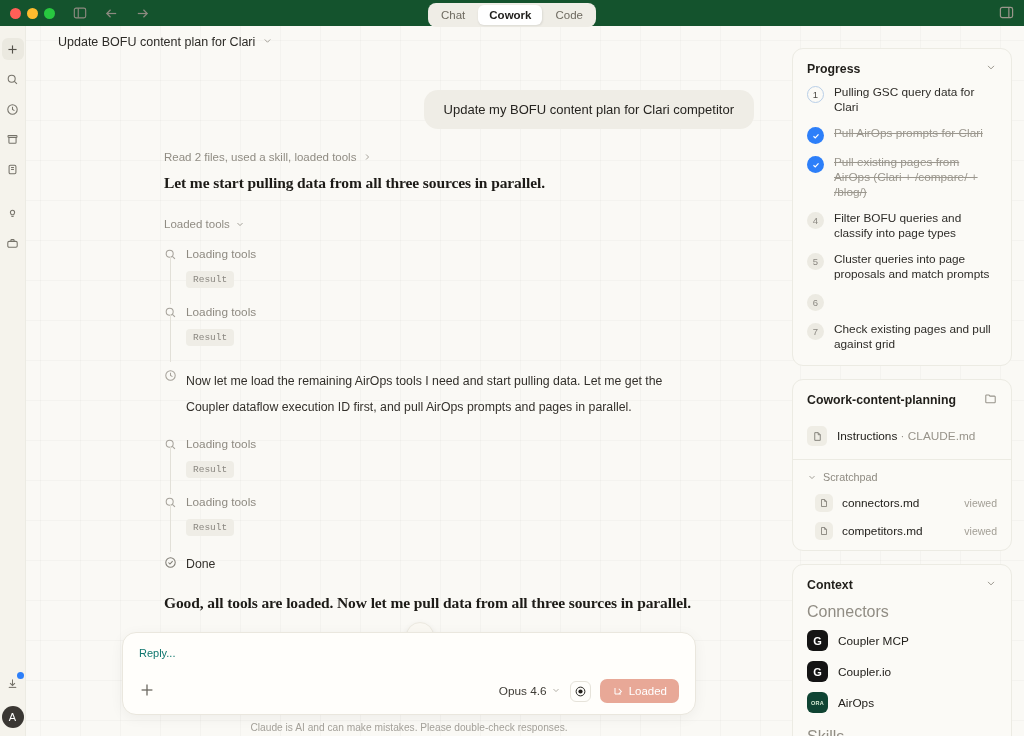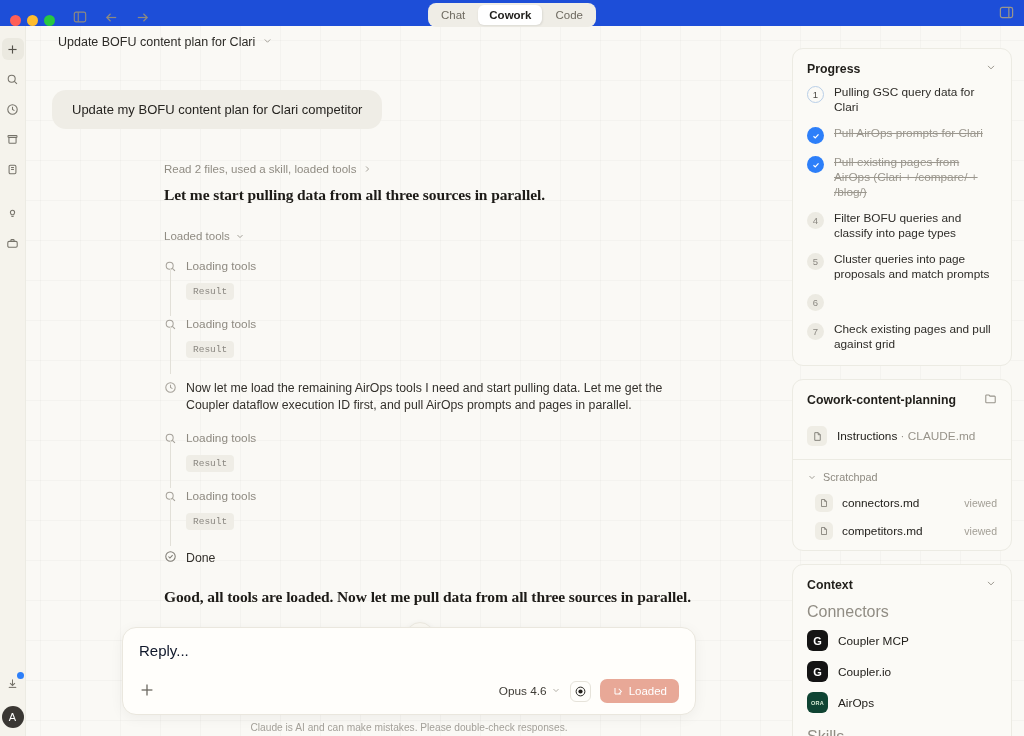--- a/index.html
+++ b/index.html
@@ -15,22 +15,22 @@
     background-color: #faf9f5;
     background-image:
       linear-gradient(to right, rgba(0,0,0,0.022) 1px, transparent 1px),
       linear-gradient(to bottom, rgba(0,0,0,0.022) 1px, transparent 1px);
     background-size: 40px 40px;
   }
 
   
   #titlebar {
     position: absolute; top: 0; left: 0; right: 0; height: 26px;
-    display: flex; align-items: flex-end;
-    background: #1d4ed8;
+    display: flex; align-items: center;
+    background: #14532d;
   }
   .traffic { display: flex; gap: 6px; margin-left: 10px; }
   .dot { width: 11px; height: 11px; border-radius: 50%; }
   .dot.red { background: #ff5f57; }
   .dot.yellow { background: #febc2e; }
   .dot.green { background: #28c840; }
   .tb-icons { display: flex; align-items: center; gap: 13px; margin-left: 16px; }
   .tb-btn { width: 18px; height: 18px; display: flex; align-items: center; justify-content: center; color: #8d8a80; }
   #segmented {
     position: absolute; left: 50%; top: 3px; transform: translateX(-50%);
@@ -71,49 +71,49 @@
   #main { position: absolute; left: 26px; top: 26px; right: 244px; bottom: 0; overflow: hidden; }
   #conv-header {
     height: 32px; display: flex; align-items: center; gap: 7px;
     padding-left: 32px; font-size: 12.5px; color: #2d2b27;
   }
   #conv-header .chev { color: #9b978d; }
   #scroll {
     position: absolute; top: 32px; left: 0; right: 0; bottom: 0;
     padding: 0 26px 0 26px;
   }
-  .user-row { display: flex; justify-content: flex-start; margin-top: 32px; }
+  .user-row { display: flex; justify-content: flex-end; margin-top: 32px; }
   .user-bubble {
     background: #efede6; border-radius: 14px; padding: 11px 20px;
     font-size: 13px; color: #262420; line-height: 17px;
   }
 
   .meta-line {
     display: flex; align-items: center; gap: 6px;
-    font-size: 11.5px; color: #908c83; margin-top: 34px; padding-left: 112px;
+    font-size: 11.5px; color: #908c83; margin-top: 22px; padding-left: 112px;
   }
   .assistant-p {
     font-family: "Liberation Serif", serif;
     font-size: 15.5px; line-height: 21px; color: #1d1b17;
     padding-left: 112px; margin-top: 9px; font-weight: bold;
     letter-spacing: -0.1px;
   }
   .collapse-line {
     display: flex; align-items: center; gap: 5px;
     font-size: 11.5px; color: #908c83; margin-top: 25px; padding-left: 112px;
   }
 
   .tool-block { padding-left: 112px; position: relative; }
   .tool-row {
     display: flex; align-items: flex-start; gap: 9px;
     font-size: 11.8px; color: #8e8a81; margin-top: 17px; position: relative;
   }
   .tool-row .t-ico { width: 13px; height: 13px; flex: 0 0 13px; margin-top: 1px; color: #a5a199; }
   .tool-row .t-label { line-height: 15px; }
-  .tool-row .t-label.sans-dark { color: #33302b; font-size: 12.3px; line-height: 17px; max-width: 510px; }
+  .tool-row .t-label.sans-dark { color: #33302b; font-size: 12.3px; line-height: 26px; max-width: 510px; }
   .result-wrap { position: relative; padding-left: 22px; margin-top: 6px; }
   .vline { position: absolute; left: 6px; top: -12px; bottom: -16px; width: 1px; background: #e2e0d8; }
   .pill {
     display: inline-block; background: #efede6; color: #8a8780;
     font-family: "Liberation Mono", monospace; font-size: 9.5px;
     border-radius: 4px; padding: 3px 7px; line-height: 11px;
   }
   .done-row { display: flex; align-items: center; gap: 9px; font-size: 12.3px; color: #33302b; margin-top: 20px; padding-left: 112px;}
   .done-row .t-ico { color: #7d7a72; }
   .used-row {
@@ -130,21 +130,21 @@
     display: flex; align-items: center; justify-content: center; color: #55524a;
   }
 
   
   #composer {
     position: absolute; left: 122px; bottom: 21px; width: 574px;
     background: #fffefb; border: 1px solid #eae7de; border-radius: 14px;
     box-shadow: 0 3px 14px rgba(0,0,0,.05);
     padding: 14px 16px 11px 16px;
   }
-  #reply-placeholder { font-size: 15px; color: #0f172a; }
+  #reply-placeholder { font-size: 11px; color: #0f766e; }
   #composer-bar { display: flex; align-items: center; margin-top: 20px; }
   #plus-btn { font-size: 17px; color: #6b6860; line-height: 17px; }
   #composer-right { margin-left: auto; display: flex; align-items: center; gap: 9px; }
   #model-sel { display: flex; align-items: center; gap: 4px; font-size: 11.8px; color: #3f3c36; }
   #model-sel .chev { color: #a09c93; }
   #rec-btn {
     width: 21px; height: 21px; border: 1px solid #e6e3da; border-radius: 6px;
     background: #fffefb; display: flex; align-items: center; justify-content: center;
   }
   #queue-btn {

